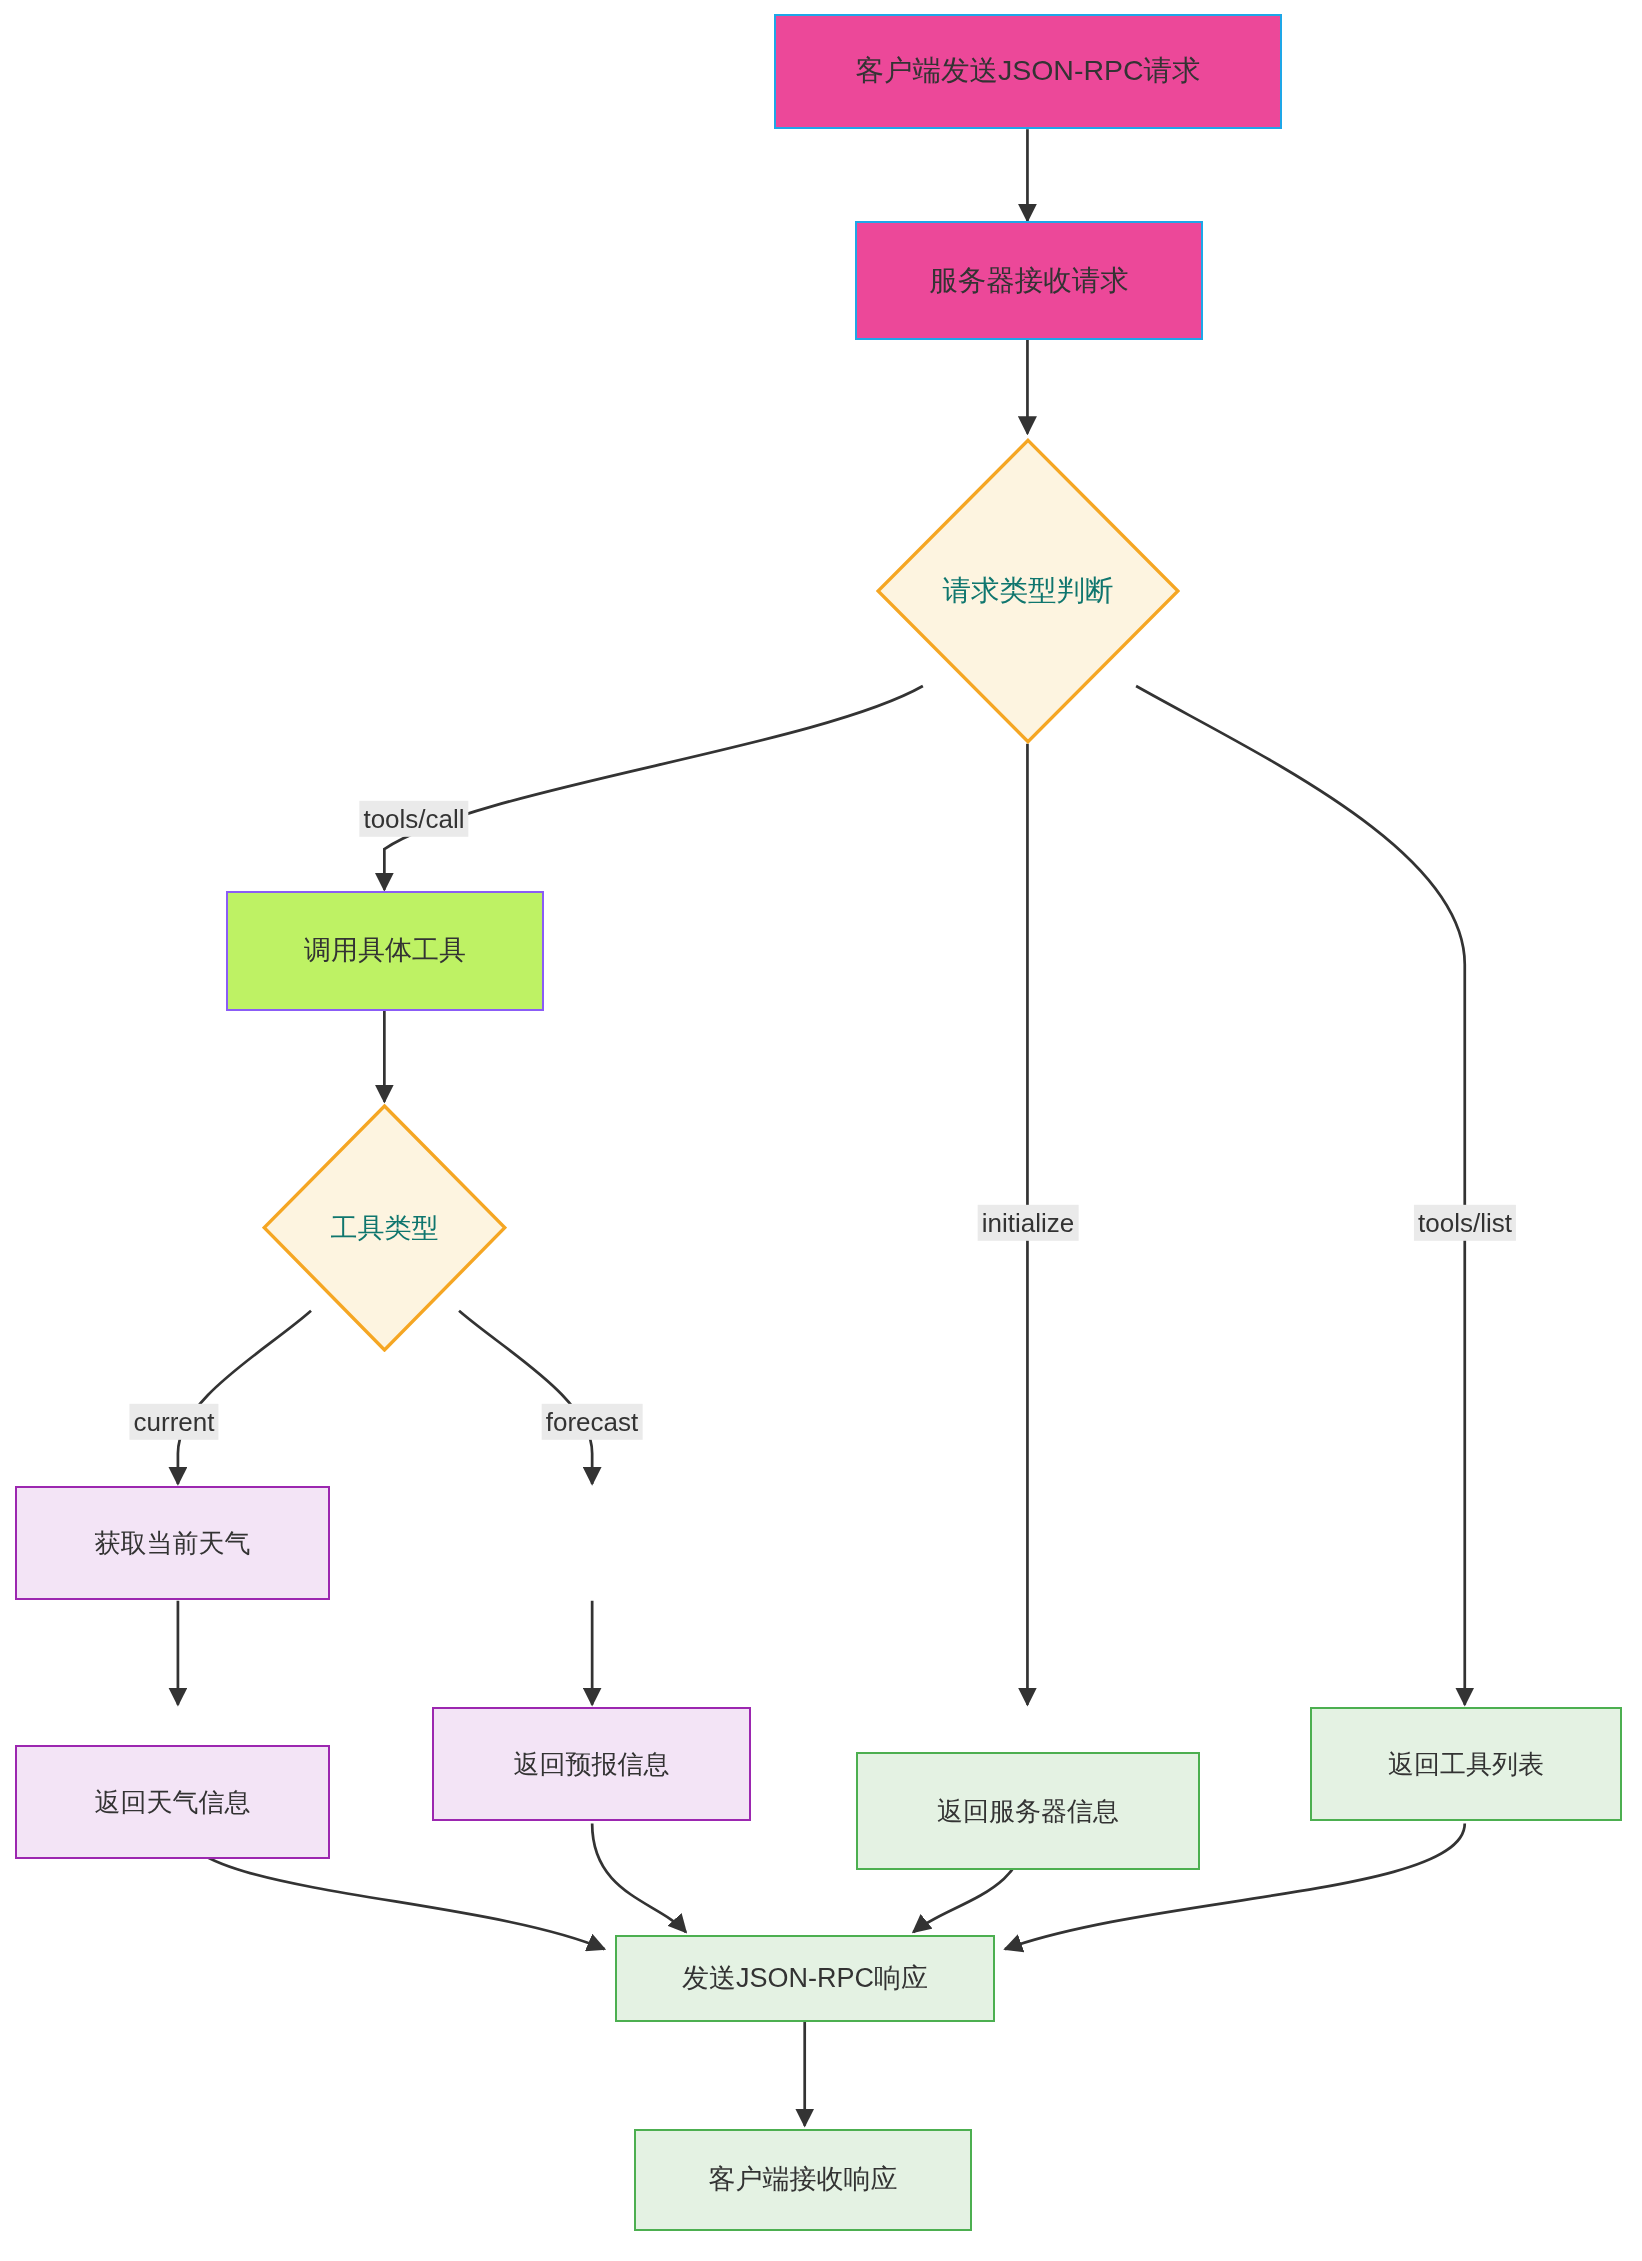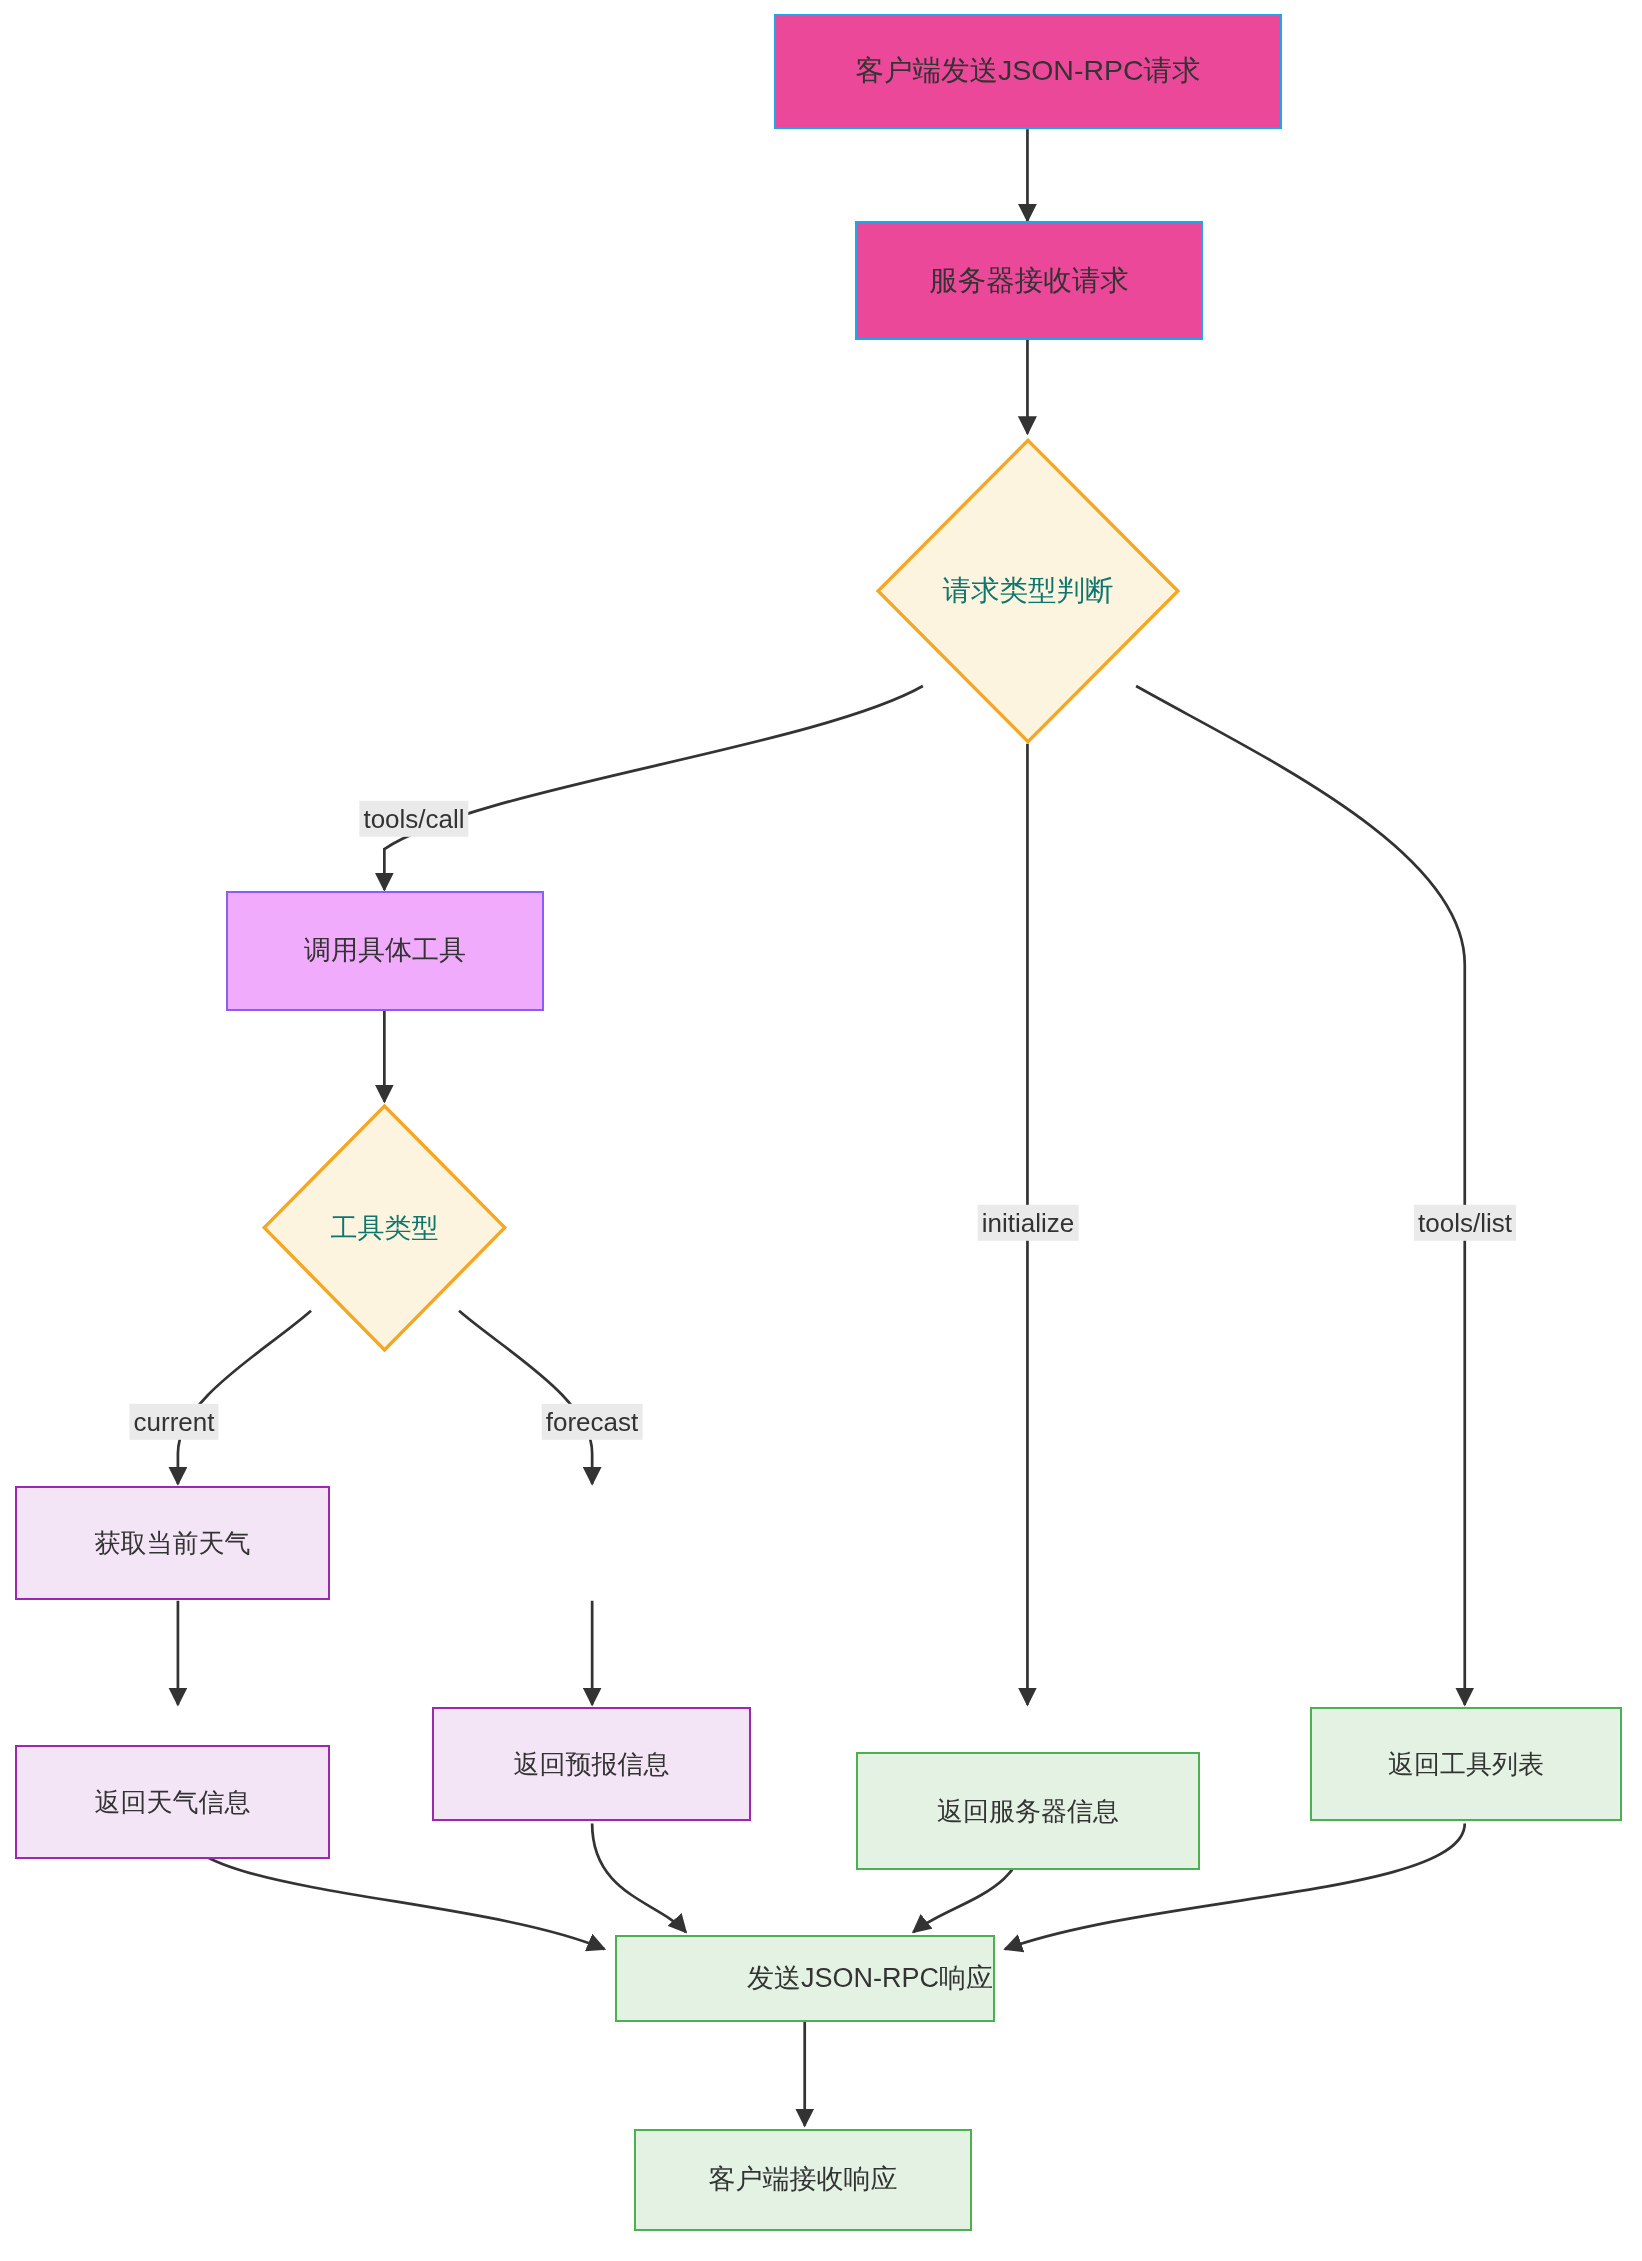--- a/index.html
+++ b/index.html
@@ -7,21 +7,21 @@
        font-family:"Liberation Sans","DejaVu Sans",sans-serif;}
   #canvas{position:absolute;left:0;top:0;width:1642px;height:2261px;}
   svg#edges{position:absolute;left:0;top:0;width:1642px;height:2261px;}
 
   .node{position:absolute;box-sizing:border-box;display:flex;align-items:center;
         justify-content:center;text-align:center;color:#333333;line-height:1.25;}
   .rect{border-width:2px;border-style:solid;}
   .lbl{white-space:nowrap;}
 
   .blue  {background:#ec4899;border-color:#1EA7E8;}
-  .purple{background:#f0abfc;border-color:#8B5CF6;}
+  .purple{background:#bef264;border-color:#8B5CF6;}
   .magenta{background:#F3E4F6;border-color:#9C27B0;}
   .green {background:#E4F2E3;border-color:#4CAF50;}
 
   .diamond-wrap{position:absolute;}
   .diamond-shape{position:absolute;left:0;top:0;width:100%;height:100%;}
   .diamond-text{position:absolute;left:0;top:0;width:100%;height:100%;
       display:flex;align-items:center;justify-content:center;color:#0f766e;
       white-space:nowrap;}
 
   .edge-label{position:absolute;background:#EAEAEA;color:#333333;
@@ -97,21 +97,21 @@
   </div>
 
   <div class="node rect green" style="left:856px;top:1752px;width:344px;height:118px;font-size:26px;">
     <span class="lbl">返回服务器信息</span>
   </div>
 
   <div class="node rect green" style="left:1310px;top:1707px;width:312px;height:114px;font-size:26px;">
     <span class="lbl">返回工具列表</span>
   </div>
 
-  <div class="node rect green" style="left:615px;top:1935px;width:380px;height:87px;font-size:27px;justify-content:flex-end;">
+  <div class="node rect green" style="left:615px;top:1935px;width:380px;height:87px;font-size:27px;">
     <span class="lbl">发送JSON-RPC响应</span>
   </div>
 
   <div class="node rect green" style="left:634px;top:2129px;width:338px;height:102px;font-size:27px;">
     <span class="lbl">客户端接收响应</span>
   </div>
 
   <div class="edge-label" style="left:384px;top:819px;font-size:26px;margin-left:30px;">tools/call</div>
 
   <div class="edge-label" style="left:1028px;top:1223px;font-size:26px;">initialize</div>

